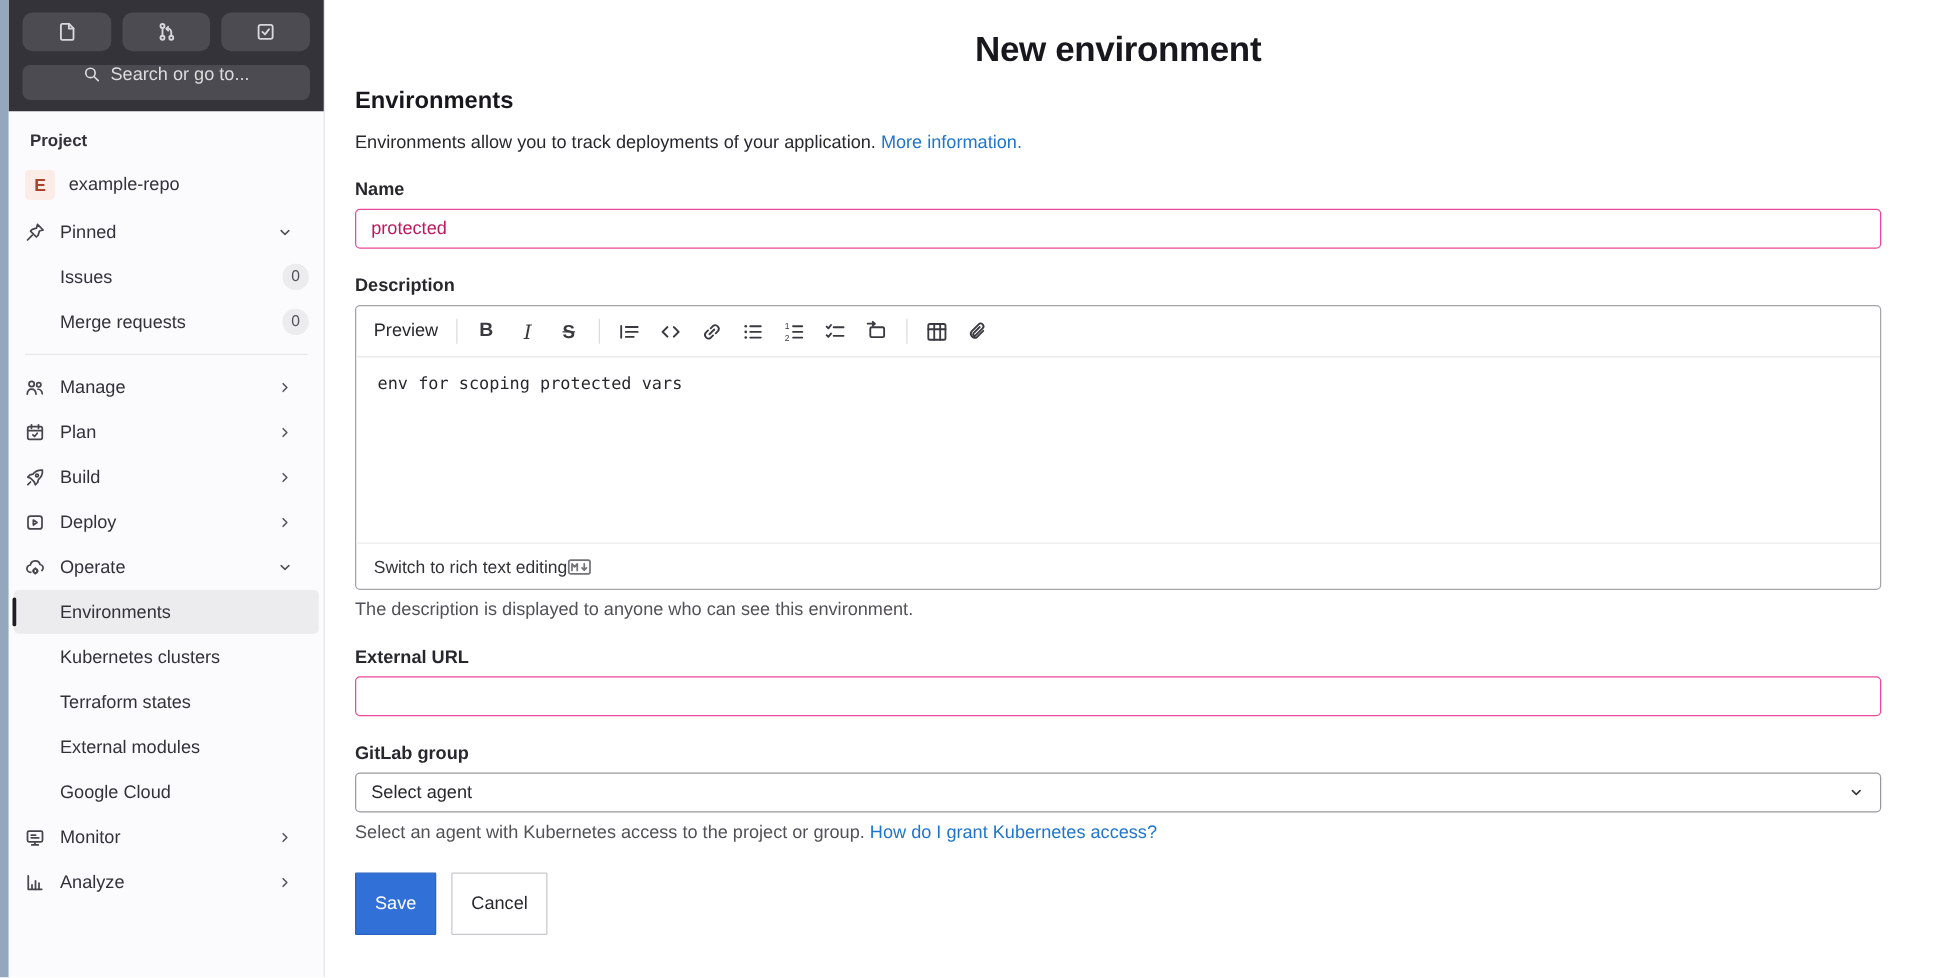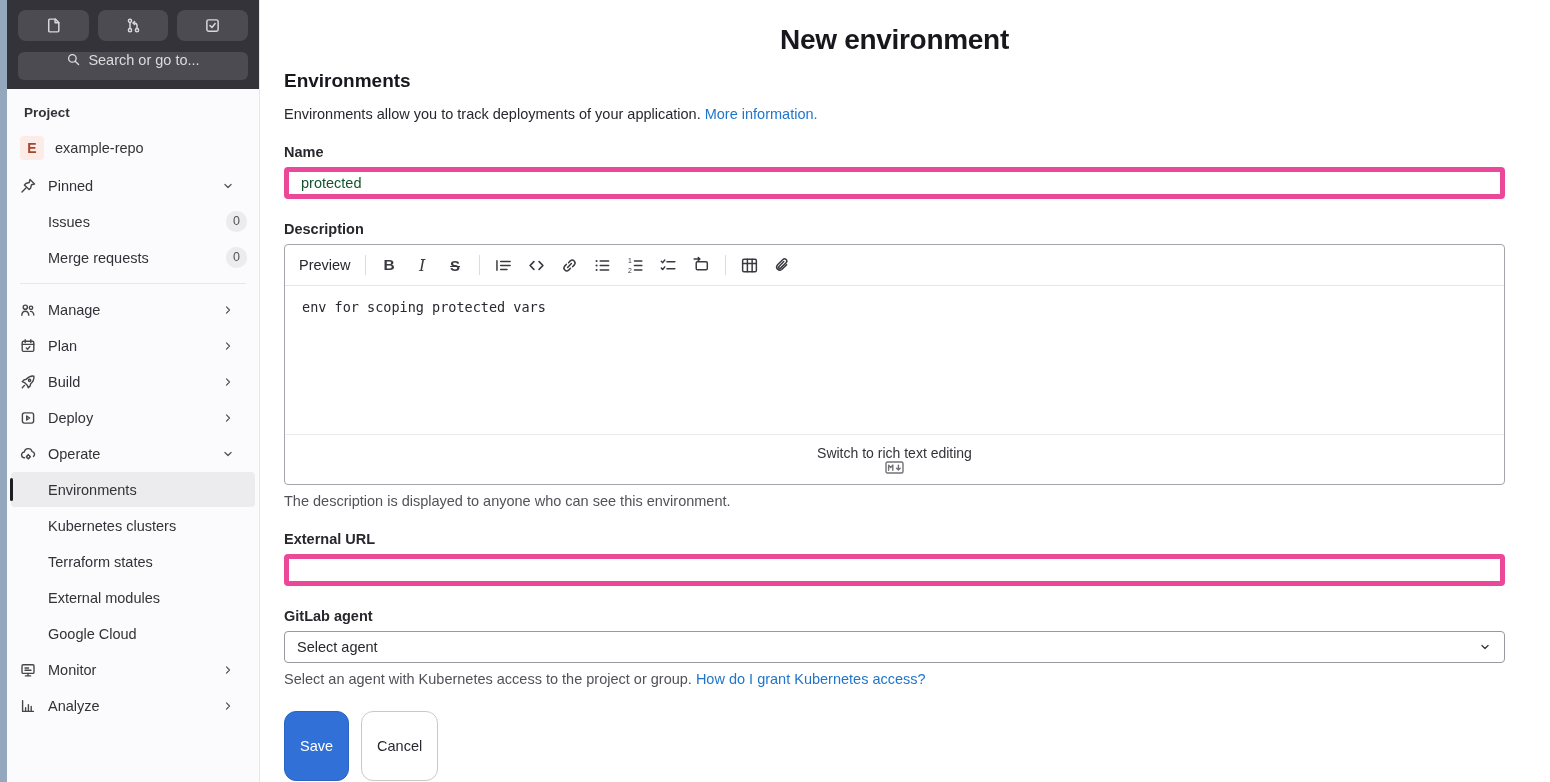--- a/index.html
+++ b/index.html
@@ -31,42 +31,42 @@
   .nav-divider { height:1px; background:#e7e7ea; margin:8px 13px; }
   .project-row { height:38px; }
 
   
   .main { position:absolute; left:260px; top:0; right:0; bottom:0; background:#fff; padding:12px 45px 0 24px; }
   h1.page-title { font-size:28px; font-weight:700; letter-spacing:-0.3px; margin:12px 0 14px; color:#18171d;text-align:center; }
   h2.section-heading { font-size:19px; font-weight:700; margin:0 0 14px; color:#18171d; }
   .intro { font-size:14.5px; margin-bottom:22px; color:#28272d; }
   a.link { color:#1f75cb; text-decoration:none; cursor:pointer; }
   .field-label { font-weight:700; font-size:14.5px; margin-bottom:7px; color:#28272d; }
-  .text-input { display:block; width:100%; height:32px; border:5px solid #ec4899; border-radius:4px; padding:0 12px; font-size:14.5px; color:#14532d; font-family:"Liberation Sans", sans-serif; background:#fff; }
+  .text-input { display:block; width:100%; height:32px; border:1px solid #ec4899; border-radius:4px; padding:0 12px; font-size:14.5px; color:#be185d; font-family:"Liberation Sans", sans-serif; background:#fff; }
   .field-gap { margin-bottom:22px; }
 
   .editor { border:1px solid #a5a4aa; border-radius:4px; background:#fff; }
   .editor-toolbar { display:flex; align-items:center; padding:10px 14px; gap:14px; border-bottom:1px solid #e5e5e9; }
   .preview-tab { font-size:14.5px; color:#28272d; cursor:pointer; }
   .tb-divider { width:1px; height:20px; background:#dcdcde; }
   .tb-btn { width:19px; height:19px; display:flex; align-items:center; justify-content:center; color:#3a393f; cursor:pointer; }
   .tb-bold { font-weight:800; font-size:15.5px; font-family:"Liberation Sans", sans-serif; }
   .tb-italic { font-style:italic; font-size:16px; font-family:"DejaVu Serif", serif; }
   .tb-strike { text-decoration:line-through; font-size:15px; font-weight:600; }
   .editor-content { height:148px; padding:13px 17px; font-family:"DejaVu Sans Mono", monospace; font-size:13.5px; color:#28272d; cursor:text; }
-  .editor-footer { display:flex; align-items:center; justify-content:flex-start; padding:10px 14px; border-top:1px solid #ececef;flex-direction:column; }
+  .editor-footer { display:flex; align-items:center; justify-content:flex-start; padding:10px 14px; border-top:1px solid #ececef; }
   .switch-link { font-size:14px; color:#333238; cursor:pointer; }
   .md-icon { width:19px; height:13px; color:#737278; }
   .helper { font-size:14.5px; color:#535158; margin:8px 0 22px; }
 
   .select-box { display:flex; align-items:center; justify-content:space-between; height:32px; border:1px solid #99989e; border-radius:4px; padding:0 12px; font-size:14.5px; color:#28272d; cursor:pointer; background:#fff; }
   .select-box .chev { width:14px; height:14px; color:#333238; }
 
   .btn-row { display:flex; gap:12px; margin-top:24px; }
-  .btn { font-size:14.5px; border-radius:12px; padding:26px 15px; cursor:pointer; font-family:"Liberation Sans", sans-serif; }
+  .btn { font-size:14.5px; border-radius:1px; padding:16px 15px; cursor:pointer; font-family:"Liberation Sans", sans-serif; }
   .btn-save { background:#3170d6; border:1px solid #2a64c0; color:#fff; }
   .btn-cancel { background:#fff; border:1px solid #c9c9cd; color:#28272d; }
 
   .ic svg { width:100%; height:100%; display:block; fill:none; stroke:currentColor; stroke-width:1.4; stroke-linecap:round; stroke-linejoin:round; }
 </style>
 </head>
 <body>
 
 <div class="edge-strip"></div>
 
@@ -353,21 +353,21 @@
             <path d="M3.6 9.3V4.1l2.1 2.4 2.1-2.4v5.2M13.4 4.1v5M13.4 9.1l-1.8-1.8M13.4 9.1l1.8-1.8"></path>
           </svg>
         </span>
     </div>
   </div>
   <div class="helper">The description is displayed to anyone who can see this environment.</div>
 
   <div class="field-label">External URL</div>
   <input class="text-input field-gap" type="text" value="" style="">
 
-  <div class="field-label">GitLab agent</div>
+  <div class="field-label">GitLab group</div>
   <div class="select-box">
     <span>Select agent</span>
     <span class="chev ic">
         <svg viewBox="0 0 16 16">
           <path d="m4.5 6.3 3.5 3.4 3.5-3.4"></path>
         </svg>
       </span>
   </div>
   <div class="helper">
     <span>Select an agent with Kubernetes access to the project or group.</span>

